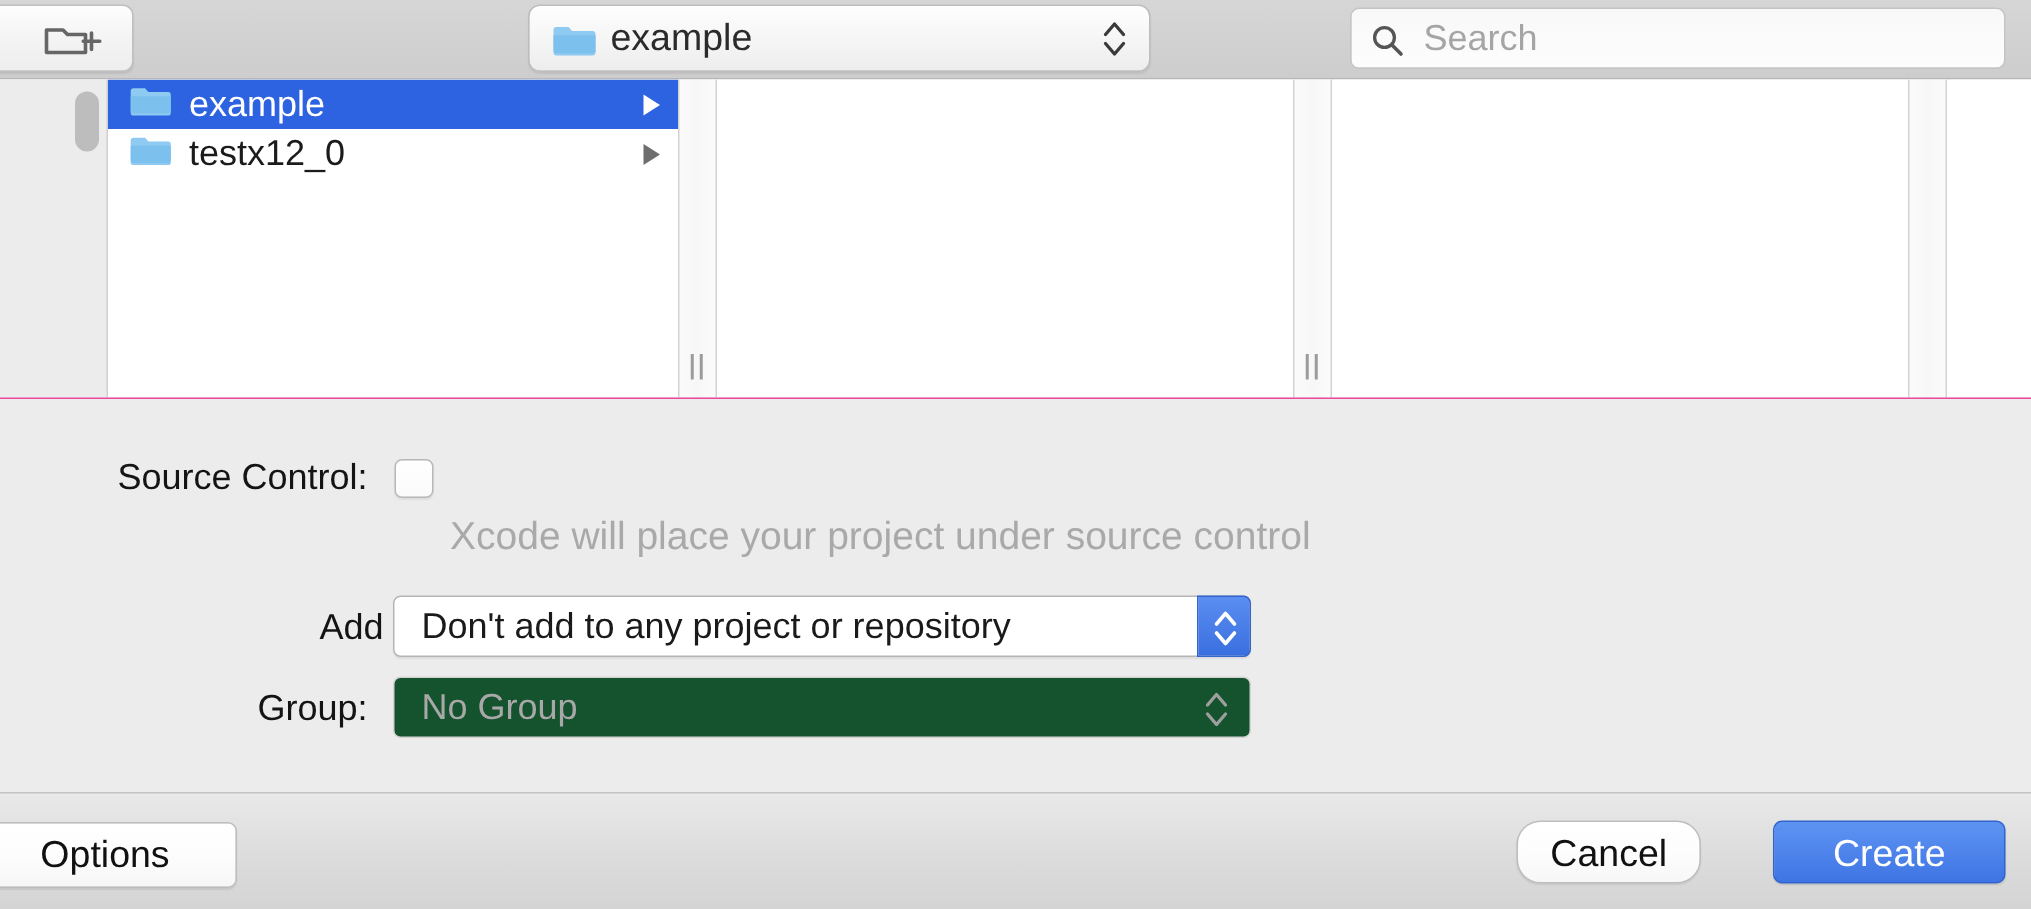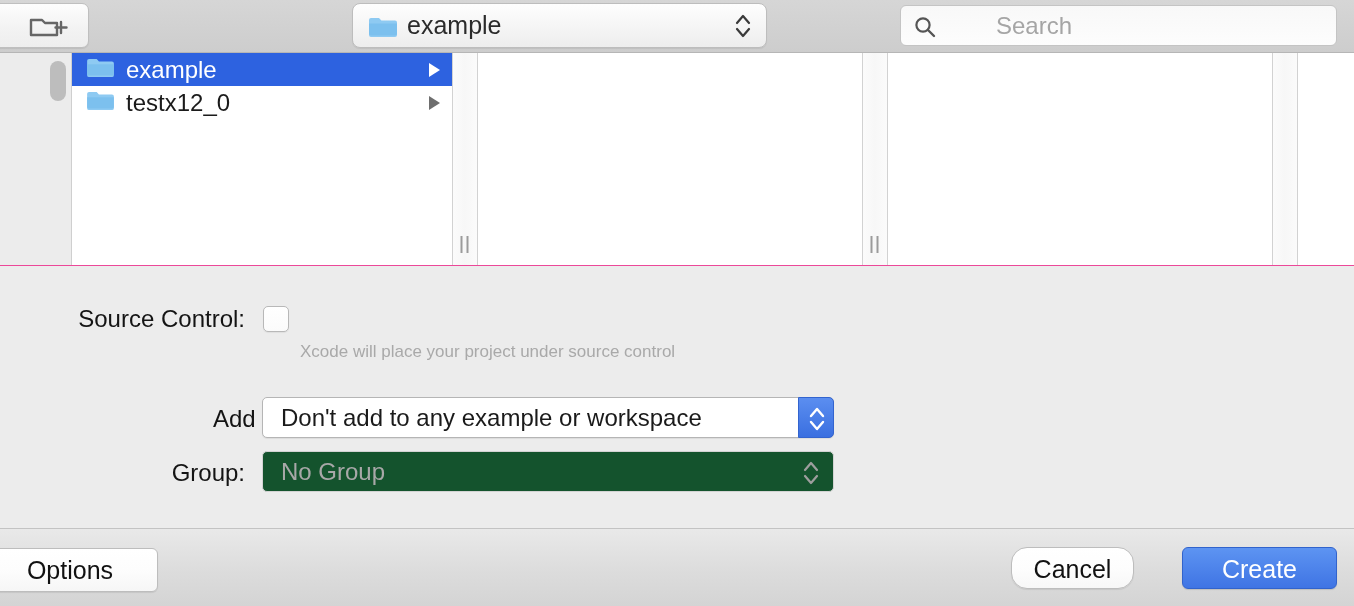--- a/index.html
+++ b/index.html
@@ -105,21 +105,20 @@
   }
   .search-field .s-ph {
     position: absolute;
     left: 48px;
     top: 0;
     height: 45px;
     line-height: 39px;
     font-size: 24px;
     color: #a5a5a5;
     white-space: nowrap;
-    margin-left: 47px;
   }
 
   
   .browser {
     position: absolute;
     left: 0;
     top: 53px;
     width: 1354px;
     height: 212px;
     background: #ffffff;
@@ -264,21 +263,21 @@
     left: 301px;
     top: 39px;
     font-size: 25px;
     color: #141414;
     white-space: nowrap;
   }
   .cb-sub {
     position: absolute;
     left: 300px;
     top: 76px;
-    font-size: 17px;
+    font-size: 26px;
     color: #a9a9a9;
     white-space: nowrap;
   }
 
   .popup-row {
     position: absolute;
     height: 41px;
     box-sizing: border-box;
   }
   .popup-addto {
@@ -488,21 +487,21 @@
 
   <div class="accessory">
 
     <span class="field-label lbl-source">Source Control:</span>
 
     <span class="checkbox"></span>
     <span class="cb-sub">Xcode will place your project under source control</span>
 
     <span class="field-label lbl-addto">Add to:</span>
     <div class="popup-row popup-addto">
-      <span class="pval">Don't add to any example or workspace</span>
+      <span class="pval">Don't add to any project or repository</span>
       <span class="stepper-blue">
         <span class="cw">
           <svg width="22" height="27" viewBox="0 0 22 27">
             <path d="M5 11 L11 4 L17 11" fill="none" stroke="#ffffff" stroke-width="2.4" stroke-linecap="round" stroke-linejoin="round"></path>
             <path d="M5 17 L11 24 L17 17" fill="none" stroke="#ffffff" stroke-width="2.4" stroke-linecap="round" stroke-linejoin="round"></path>
           </svg>
         </span>
       </span>
     </div>
 

